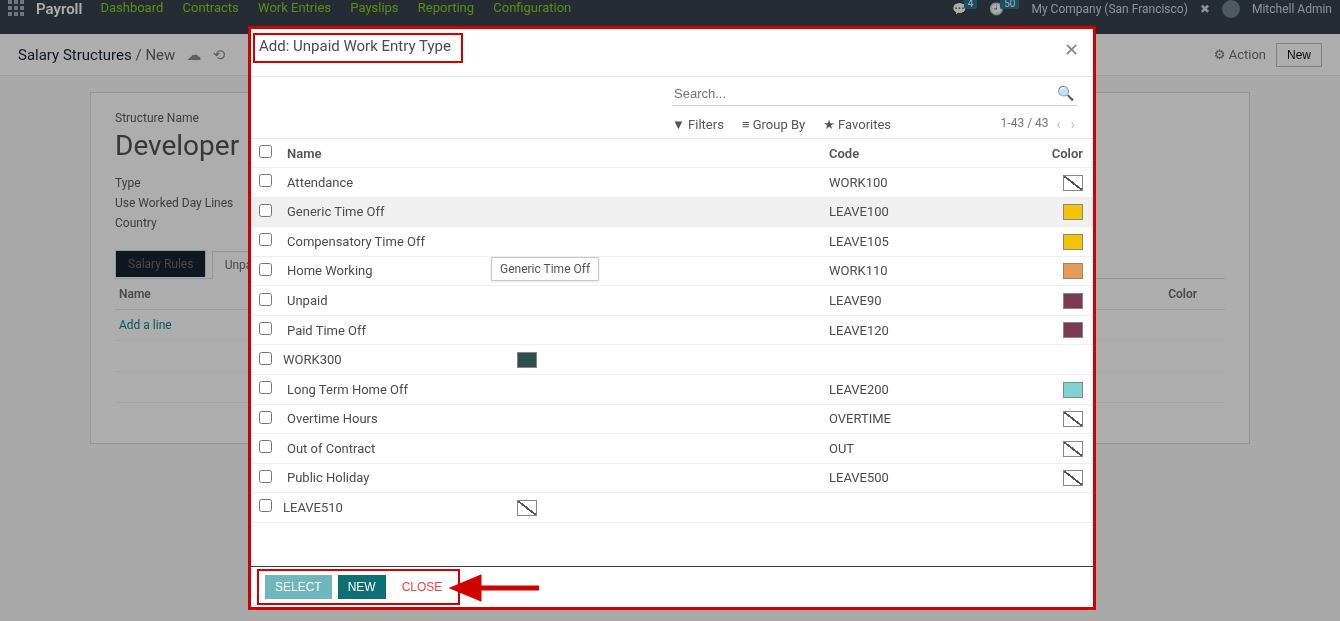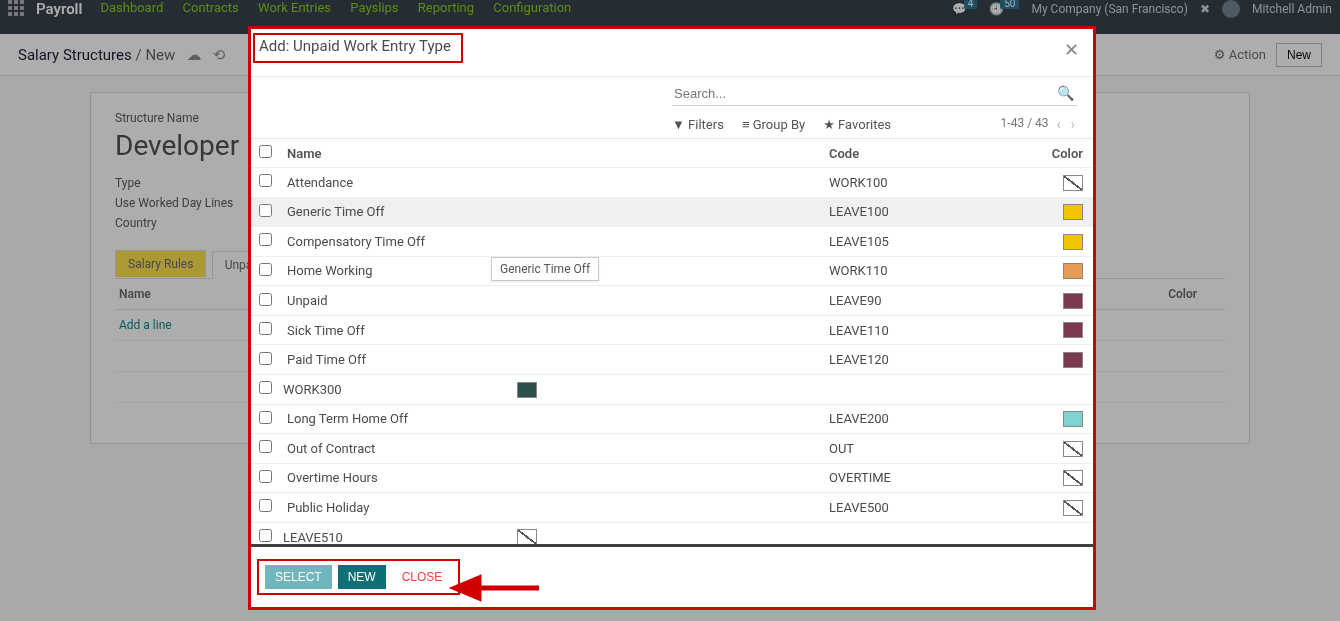--- a/index.html
+++ b/index.html
@@ -44,21 +44,21 @@
   .breadcrumb-row .actions { margin-left:auto; display:flex; align-items:center; gap:10px;}
   .breadcrumb-row .gear { font-size:13px; color:#6b6b6b; }
   .breadcrumb-row .new-btn { border:1px solid #bbb; background:#fff; padding:4px 10px; font-size:12px; }
   
   .sheet-wrap { padding:16px 90px; }
   .sheet { background:#fff; border:1px solid #d9d9d9; padding:18px 24px 10px 24px; }
   .sheet .label { font-size:12px; color:#555; margin-bottom:4px; }
   .sheet h1 { font-size:28px; font-weight:400; color:#4a4a4a; margin-bottom:14px;}
   .sheet .field-row { margin:6px 0; font-size:12px; color:#555;}
   .tabs { margin-top:20px; border-bottom:1px solid #dcdcdc;}
-  .tabs span { display:inline-block; padding:6px 12px; font-size:12px; color:#666; border:1px solid #dcdcdc; border-bottom:none; background:#fde047; margin-right:2px;}
+  .tabs span { display:inline-block; padding:6px 12px; font-size:12px; color:#666; border:1px solid #dcdcdc; border-bottom:none; background:#0f172a; margin-right:2px;}
   .tabs span.active { background:#fff; border-bottom:1px solid #fff; position:relative; top:1px;}
   .grid-head, .grid-row { display:flex; padding:8px 4px; font-size:12px; color:#666;}
   .grid-head { border-bottom:1px solid #e5e5e5; font-weight:600;}
   .grid-row { border-bottom:1px solid #f0f0f0;}
   .col-name { flex:1; }
   .col-color { width:80px; text-align:right; padding-right:24px;}
   .add-line { color:#017e84; }
 
   
   .overlay {
@@ -113,22 +113,22 @@
     position:absolute;
     background:#fff;
     border:1px solid #c9c9c9;
     padding:4px 8px;
     font-size:12px;
     color:#555;
     box-shadow:0 1px 2px rgba(0,0,0,0.1);
   }
   
   .modal-footer {
-    border-top:3px solid #404040;
-    padding:12px 12px;
+    border-top:1px solid #404040;
+    padding:2px 12px;
     display:flex;
     align-items:flex-end;
     gap:0;
   }
   .footer-box {
     border:2px solid #d10000;
     padding:4px 6px;
     display:flex; align-items:center; gap:6px;
     margin-left:-6px;
   }
@@ -285,51 +285,45 @@
           <div class="mcolor"><span class="swatch" style="background:#e69c57"></span></div>
         </div>
         <div class="mrow">
           <div class="mcheck"><input type="checkbox" style=""></div>
           <div class="mname">Unpaid</div>
           <div class="mcode">LEAVE90</div>
           <div class="mcolor"><span class="swatch" style="background:#7b3a52"></span></div>
         </div>
         <div class="mrow">
           <div class="mcheck"><input type="checkbox" style=""></div>
-          <div class="mname">Sick Time Off</div>
-          <div class="mcode">LEAVE110</div>
-          <div class="mcolor"><span class="swatch" style="background:#7b3a52"></span></div>
-        </div>
-        <div class="mrow">
-          <div class="mcheck"><input type="checkbox" style=""></div>
           <div class="mname">Paid Time Off</div>
           <div class="mcode">LEAVE120</div>
           <div class="mcolor"><span class="swatch" style="background:#7b3a52"></span></div>
         </div>
         <div class="mrow">
           <div class="mcheck"><input type="checkbox" style=""></div>
           <div class="mcode">WORK300</div>
           <div class="mcolor"><span class="swatch" style="background:#2f4f4f"></span></div>
         </div>
         <div class="mrow">
           <div class="mcheck"><input type="checkbox" style=""></div>
           <div class="mname">Long Term Home Off</div>
           <div class="mcode">LEAVE200</div>
           <div class="mcolor"><span class="swatch" style="background:#7fd3cf"></span></div>
         </div>
         <div class="mrow">
           <div class="mcheck"><input type="checkbox" style=""></div>
+          <div class="mname">Overtime Hours</div>
+          <div class="mcode">OVERTIME</div>
+          <div class="mcolor"><span class="swatch slash"></span></div>
+        </div>
+        <div class="mrow">
+          <div class="mcheck"><input type="checkbox" style=""></div>
           <div class="mname">Out of Contract</div>
           <div class="mcode">OUT</div>
-          <div class="mcolor"><span class="swatch slash"></span></div>
-        </div>
-        <div class="mrow">
-          <div class="mcheck"><input type="checkbox" style=""></div>
-          <div class="mname">Overtime Hours</div>
-          <div class="mcode">OVERTIME</div>
           <div class="mcolor"><span class="swatch slash"></span></div>
         </div>
         <div class="mrow">
           <div class="mcheck"><input type="checkbox" style=""></div>
           <div class="mname">Public Holiday</div>
           <div class="mcode">LEAVE500</div>
           <div class="mcolor"><span class="swatch slash"></span></div>
         </div>
         <div class="mrow">
           <div class="mcheck"><input type="checkbox" style=""></div>

